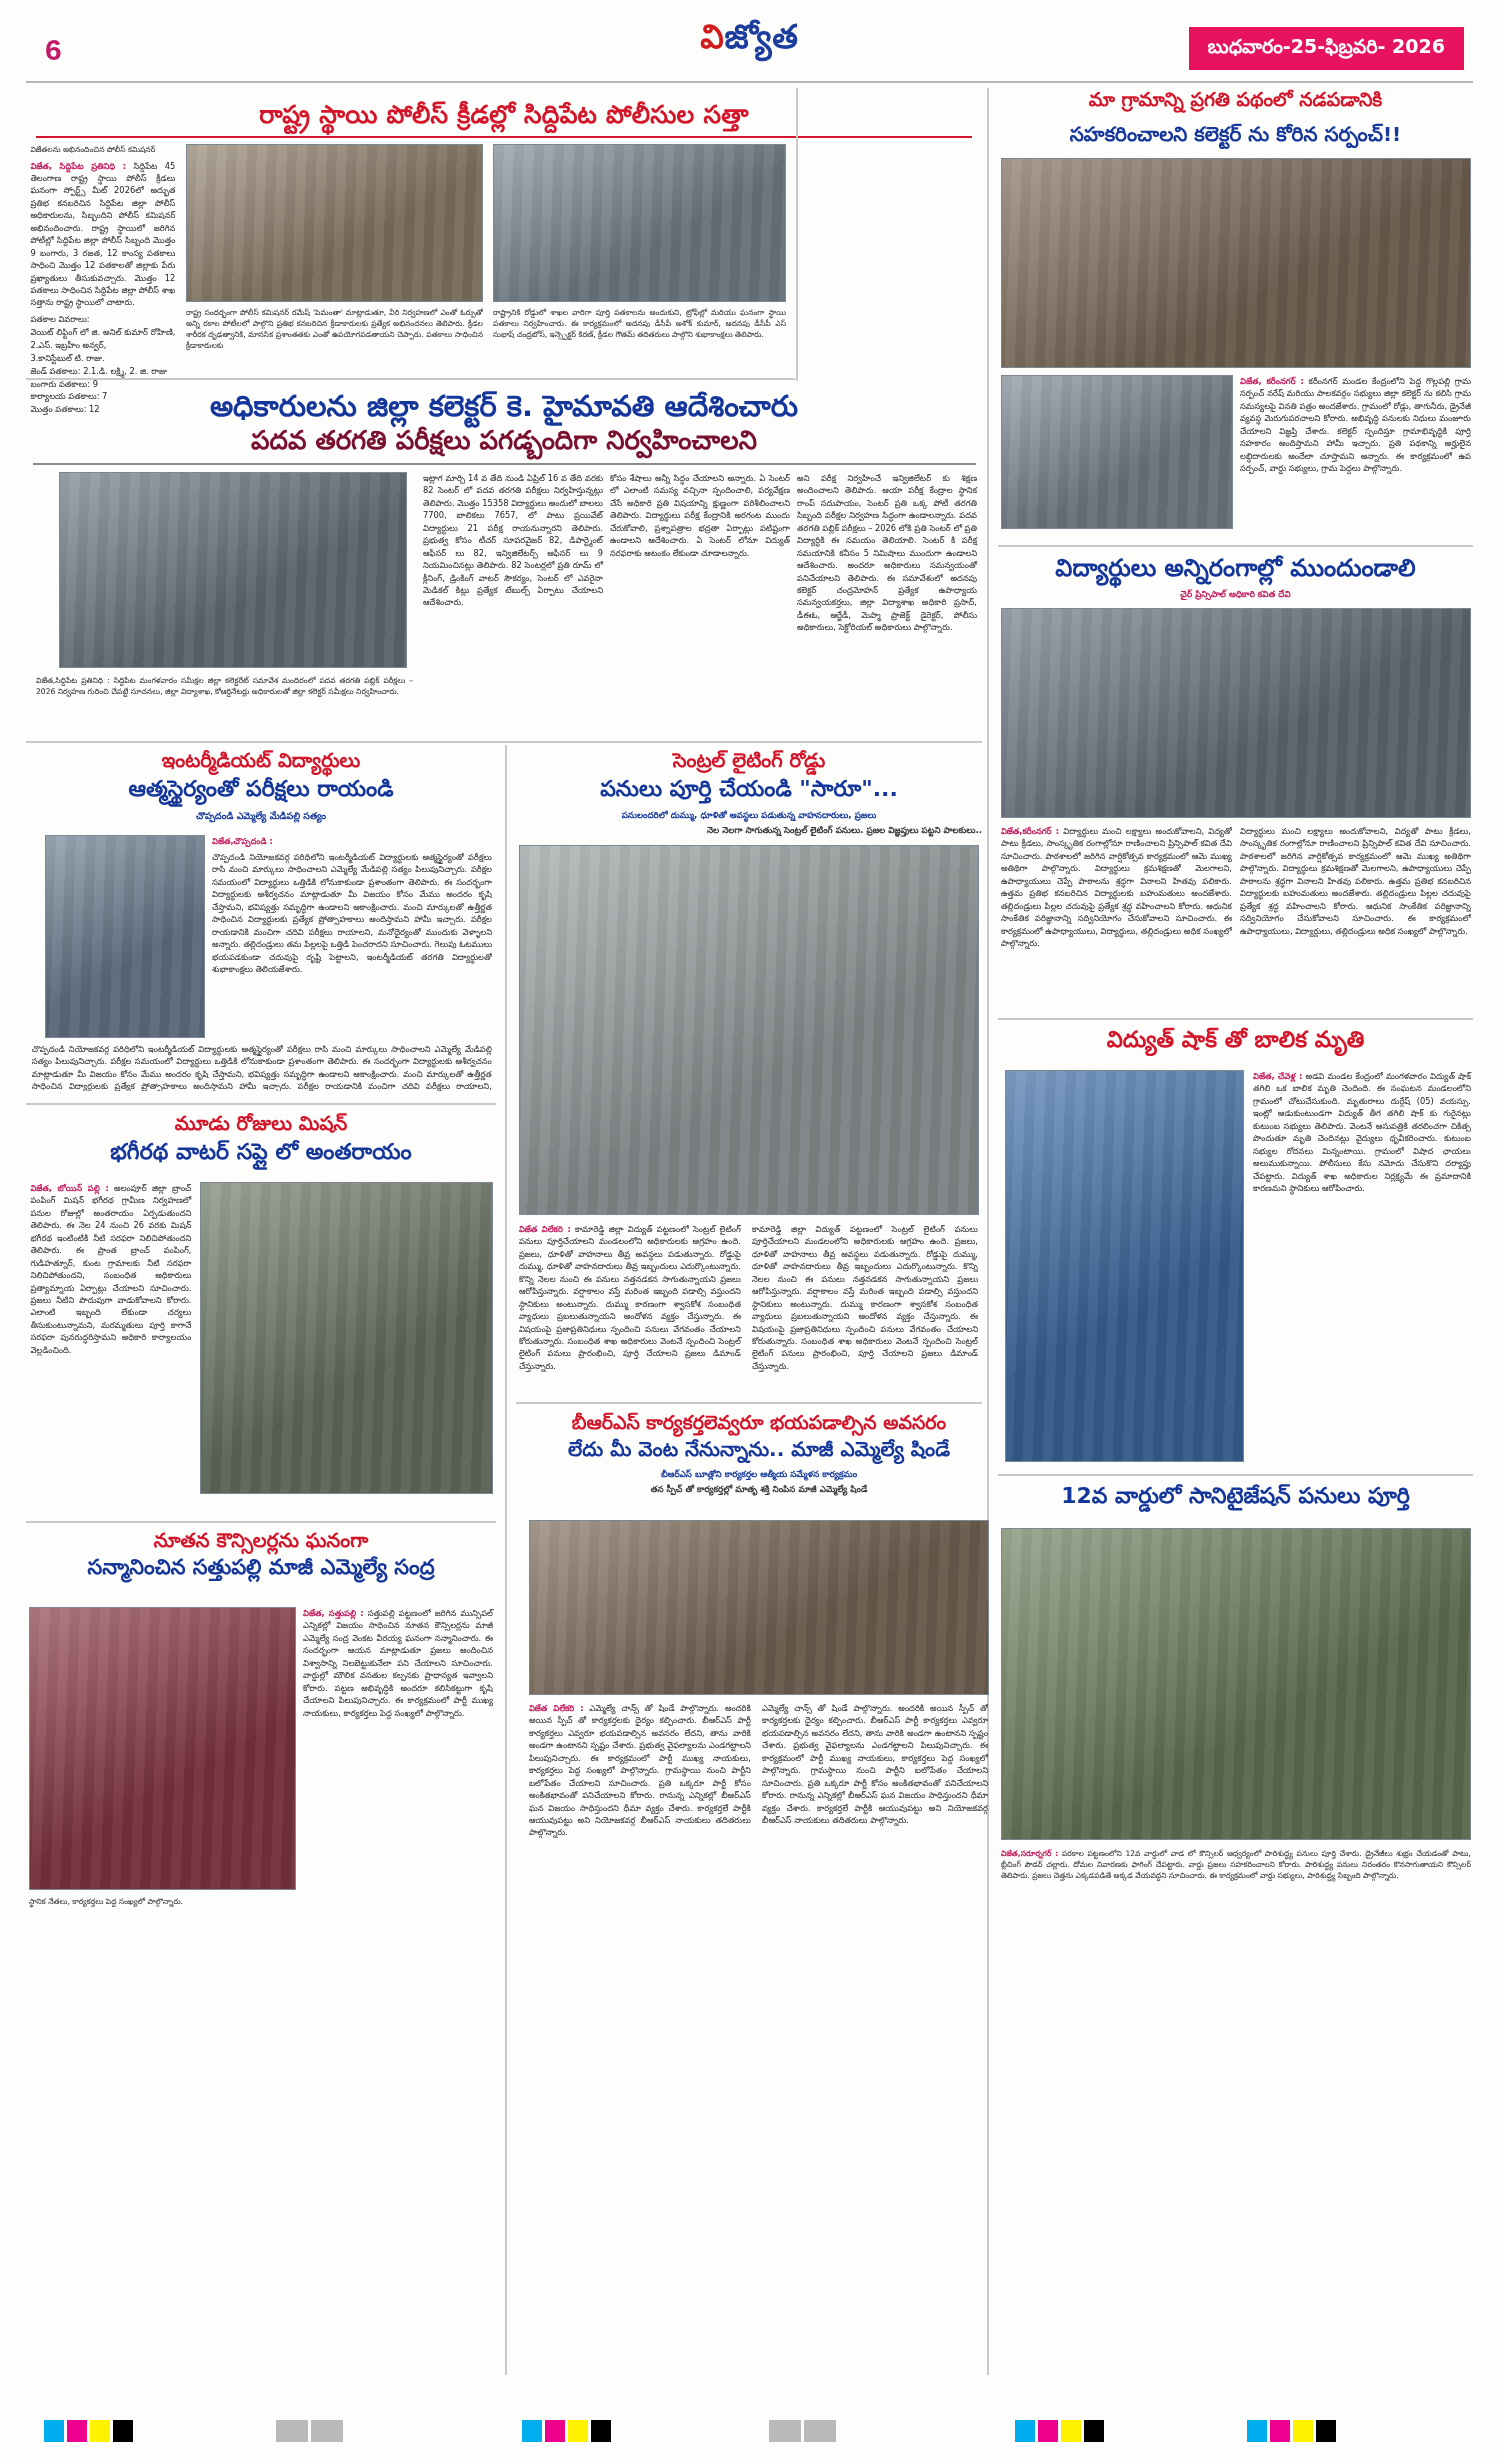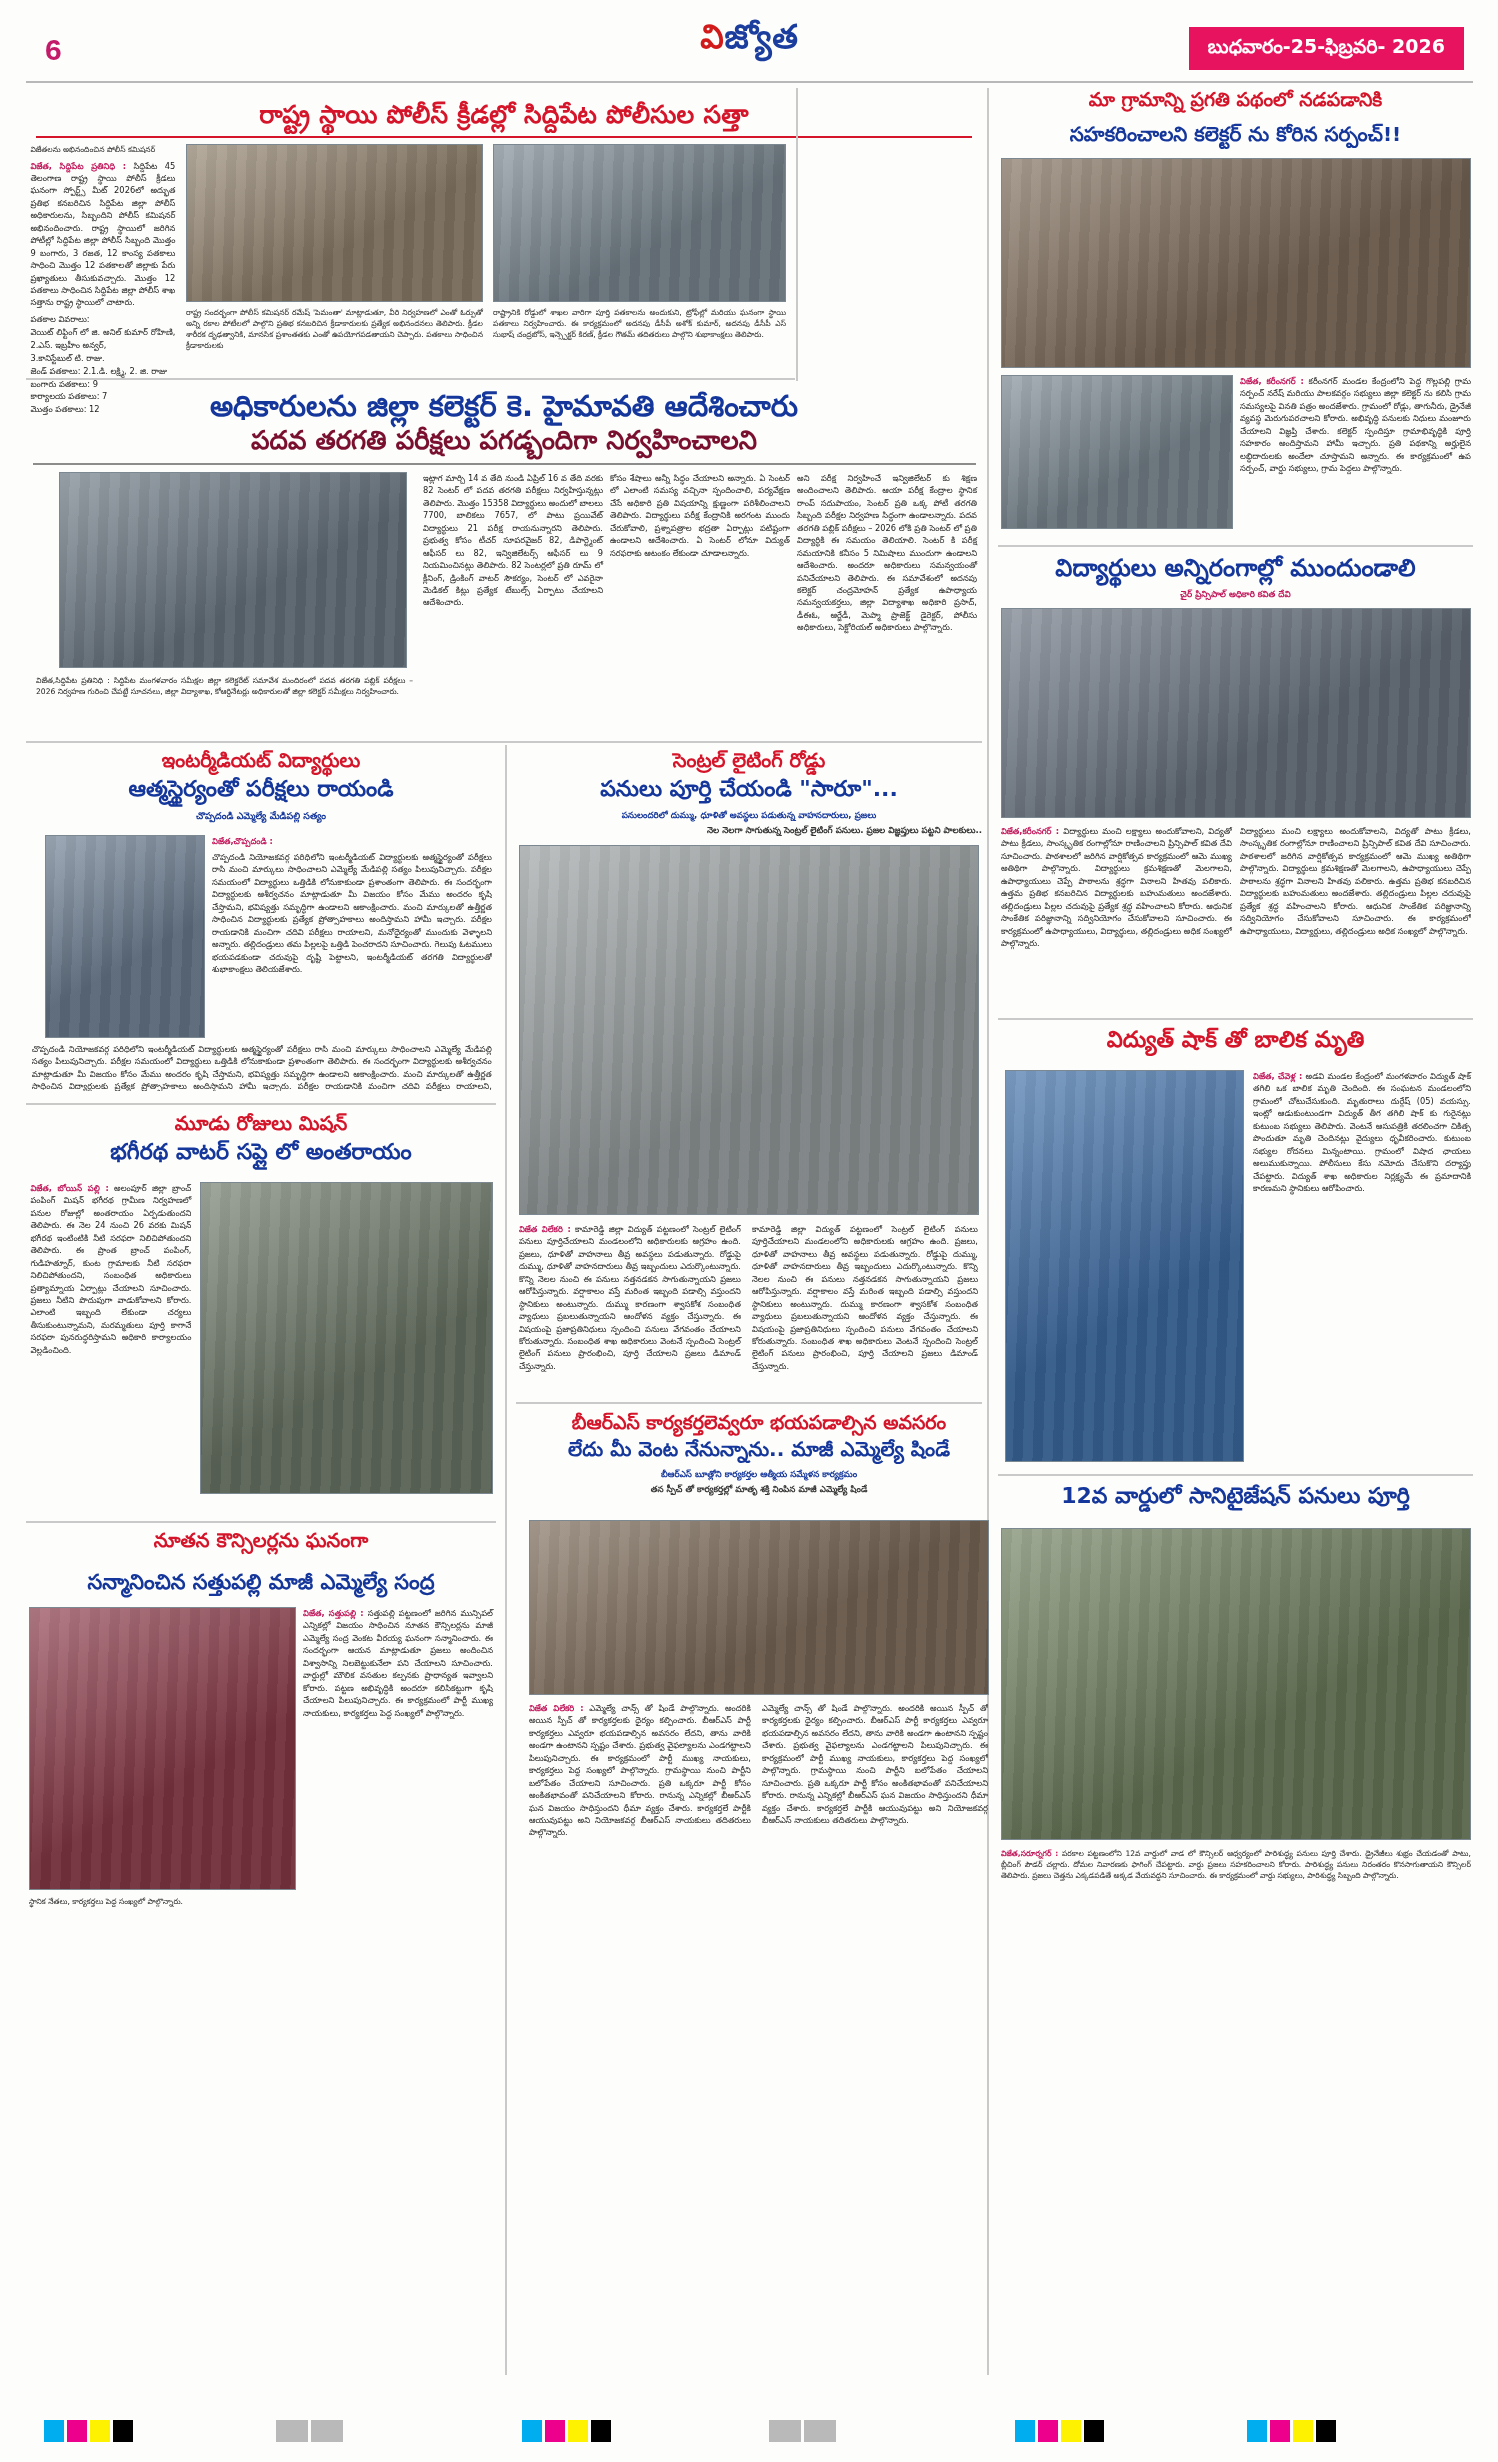--- a/index.html
+++ b/index.html
@@ -254,21 +254,21 @@
           <span>అలంపూర్ జిల్లా బ్రాంచ్ పంపింగ్ మిషన్ భగీరథ గ్రామీణ నిర్వహణలో పనుల రోజుల్లో అంతరాయం ఏర్పడుతుందని తెలిపారు. ఈ నెల 24 నుంచి 26 వరకు మిషన్ భగీరథ ఇంటింటికి నీటి సరఫరా నిలిచిపోతుందని తెలిపారు. ఈ ప్రాంత బ్రాంచ్ పంపింగ్, గుడిహత్నూర్, కుంట గ్రామాలకు నీటి సరఫరా నిలిచిపోతుందని, సంబంధిత అధికారులు ప్రత్యామ్నాయ ఏర్పాట్లు చేయాలని సూచించారు. ప్రజలు నీటిని పొదుపుగా వాడుకోవాలని కోరారు. ఎలాంటి ఇబ్బంది లేకుండా చర్యలు తీసుకుంటున్నామని, మరమ్మతులు పూర్తి కాగానే సరఫరా పునరుద్ధరిస్తామని అధికారి కార్యాలయం వెల్లడించింది.</span>
         </div>
 
         <div class="photo trafo" style="position:absolute; left:174px; top:70px; width:293px; height:312px;"></div>
       </div>
 
       <div class="hrule" style="left:0; width:470px; top:1433px;"></div>
 
       <div class="block" style="left:0; top:1441px; width:470px;">
         <div class="hl hl-red" style="font-size:19.6px; text-align:center;">నూతన కౌన్సిలర్లను ఘనంగా</div>
-        <div class="hl hl-blue" style="font-size:21px; text-align:center; margin-top:17px;">సన్మానించిన సత్తుపల్లి మాజీ ఎమ్మెల్యే సంద్ర</div>
+        <div class="hl hl-blue" style="font-size:21px; text-align:center; margin-top:2px;">సన్మానించిన సత్తుపల్లి మాజీ ఎమ్మెల్యే సంద్ర</div>
 
         <div class="photo stage" style="position:absolute; left:2.9px; top:78px; width:267px; height:283px;"></div>
 
         <div class="body-text" style="position:absolute; left:277px; top:78px; width:190px;">
           <span class="lead">విజేత, సత్తుపల్లి :</span>
           <span>సత్తుపల్లి పట్టణంలో జరిగిన మున్సిపల్ ఎన్నికల్లో విజయం సాధించిన నూతన కౌన్సిలర్లను మాజీ ఎమ్మెల్యే సంద్ర వెంకట వీరయ్య ఘనంగా సన్మానించారు. ఈ సందర్భంగా ఆయన మాట్లాడుతూ ప్రజలు అందించిన విశ్వాసాన్ని నిలబెట్టుకునేలా పని చేయాలని సూచించారు. వార్డుల్లో మౌలిక వసతుల కల్పనకు ప్రాధాన్యత ఇవ్వాలని కోరారు. పట్టణ అభివృద్ధికి అందరూ కలిసికట్టుగా కృషి చేయాలని పిలుపునిచ్చారు. ఈ కార్యక్రమంలో పార్టీ ముఖ్య నాయకులు, కార్యకర్తలు పెద్ద సంఖ్యలో పాల్గొన్నారు.</span>
         </div>
 
         <div class="caption" style="position:absolute; left:2.9px; top:367px; width:267px;">స్థానిక నేతలు, కార్యకర్తలు పెద్ద సంఖ్యలో పాల్గొన్నారు.</div>
       </div>

